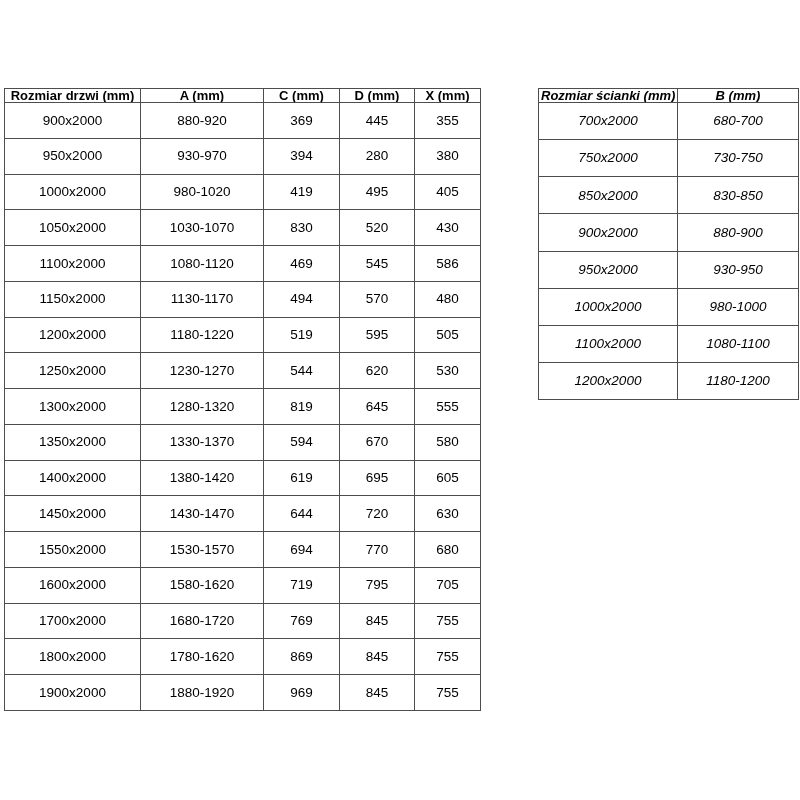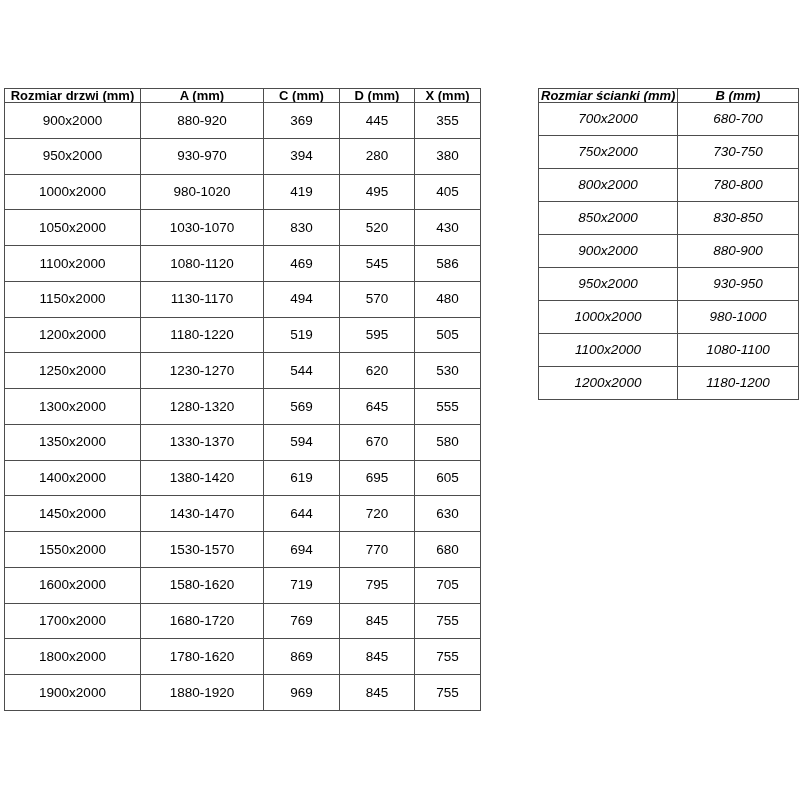--- a/index.html
+++ b/index.html
@@ -125,21 +125,21 @@
         <tr>
           <td>1250x2000</td>
           <td>1230-1270</td>
           <td>544</td>
           <td>620</td>
           <td>530</td>
         </tr>
         <tr>
           <td>1300x2000</td>
           <td>1280-1320</td>
-          <td>569</td>
+          <td>819</td>
           <td>645</td>
           <td>555</td>
         </tr>
         <tr>
           <td>1350x2000</td>
           <td>1330-1370</td>
           <td>594</td>
           <td>670</td>
           <td>580</td>
         </tr>
@@ -209,24 +209,20 @@
       <tbody>
         <tr>
           <td>700x2000</td>
           <td>680-700</td>
         </tr>
         <tr>
           <td>750x2000</td>
           <td>730-750</td>
         </tr>
         <tr>
-          <td>800x2000</td>
-          <td>780-800</td>
-        </tr>
-        <tr>
           <td>850x2000</td>
           <td>830-850</td>
         </tr>
         <tr>
           <td>900x2000</td>
           <td>880-900</td>
         </tr>
         <tr>
           <td>950x2000</td>
           <td>930-950</td>

